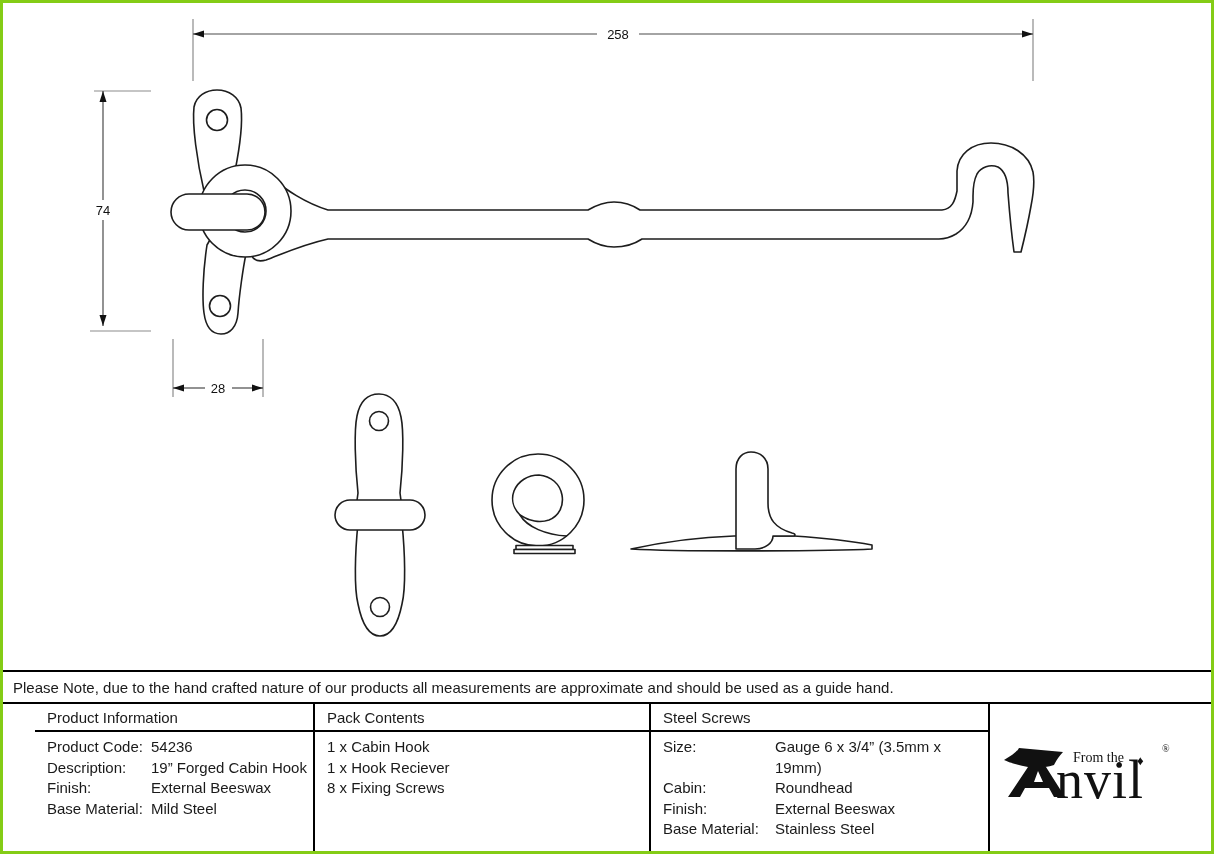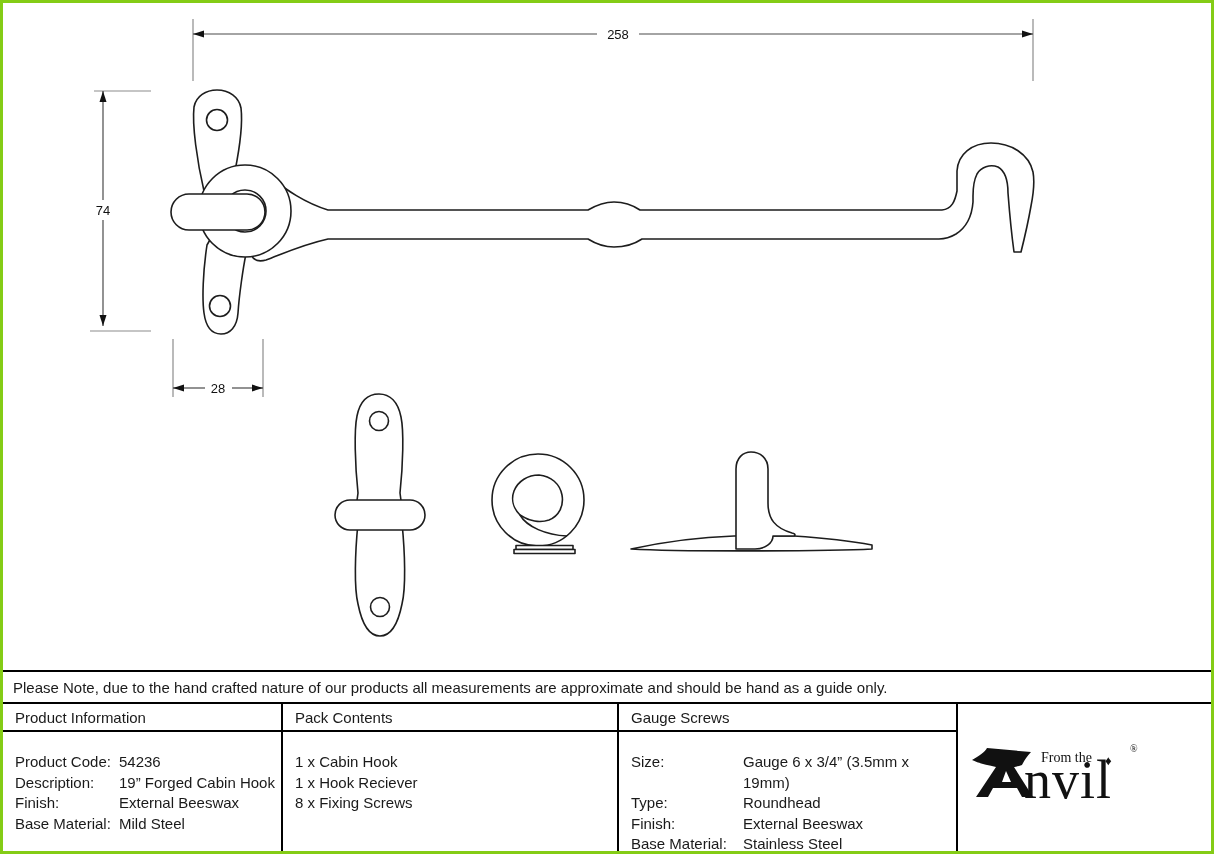--- a/index.html
+++ b/index.html
@@ -18,21 +18,21 @@
   #spec-table{
     position:absolute;left:0;top:701px;bottom:0;width:1208px;
     display:flex;background:#fff;
   }
   .col{box-sizing:border-box;}
   .col-border{border-right:2px solid #000;}
   .cell-header{
     height:28px;border-bottom:2px solid #000;box-sizing:border-box;
     display:flex;align-items:center;padding-left:12px;font-size:15px;
   }
-  .cell-body{padding:20px 0 0 12px;font-size:15px;line-height:20.5px;}
+  .cell-body{padding:5px 0 0 12px;font-size:15px;line-height:20.5px;}
   .spec-row{display:flex;}
   .spec-label{width:104px;flex:none;}
   .fix .spec-label{width:112px;}
   #logo-cell{position:relative;flex:1;padding-left:31px;}
   #logo-from{position:absolute;left:83px;top:46px;font-family:"Liberation Serif",serif;font-size:14px;color:#111;white-space:nowrap;}
   #logo-diamond{position:absolute;left:147px;top:49px;font-size:13px;color:#111;}
   #logo-name{position:absolute;left:66px;top:49px;font-family:"Liberation Serif",serif;font-size:54px;line-height:1;color:#111;letter-spacing:1px;}
   #logo-reg{position:absolute;left:172px;top:39px;font-family:"Liberation Serif",serif;font-size:10px;color:#111;}
 </style>
 </head>
@@ -122,26 +122,26 @@
     <g fill="#ffffff" stroke="#1d1d1d" stroke-width="1.6" stroke-linejoin="round">
       <path d="M628,546 C660,539 700,534 731,533 L791,533
                C822,535 848,538 869,542 L869,546 C830,548 680,549 628,546 Z"></path>
       <path d="M733,546 L733,466 C733,455 740,449 748,449 C757,449 765,455 765,466
                L765,500 C765,516 772,525 789,530 C793,531 793,533 789,533
                L770,533 C770,540 762,546 752,546 Z"></path>
     </g>
   </svg>
 
   <div id="note-bar">
-    <span>Please Note, due to the hand crafted nature of our products all measurements are approximate and should be hand as a guide only.</span>
+    <span>Please Note, due to the hand crafted nature of our products all measurements are approximate and should be used as a guide hand.</span>
   </div>
 
   <div id="spec-table">
 
-    <div class="col col-border" style="width:280px;">
+    <div class="col col-border" style="width:280px;margin-left:32px;">
       <div class="cell-header">Product Information</div>
       <div class="cell-body">
         <div class="spec-row">
           <span class="spec-label">Product Code:</span>
           <span class="spec-value">54236</span>
         </div>
         <div class="spec-row">
           <span class="spec-label">Description:</span>
           <span class="spec-value">19” Forged Cabin Hook</span>
         </div>
@@ -159,28 +159,28 @@
     <div class="col col-border" style="width:336px;">
       <div class="cell-header">Pack Contents</div>
       <div class="cell-body">
         <div>1 x Cabin Hook</div>
         <div>1 x Hook Reciever</div>
         <div>8 x Fixing Screws</div>
       </div>
     </div>
 
     <div class="col col-border fix" style="width:339px;">
-      <div class="cell-header">Gauge Screws</div>
+      <div class="cell-header">Steel Screws</div>
       <div class="cell-body">
         <div class="spec-row">
           <span class="spec-label">Size:</span>
           <span class="spec-value">Gauge 6 x 3/4” (3.5mm x 19mm)</span>
         </div>
         <div class="spec-row">
-          <span class="spec-label">Type:</span>
+          <span class="spec-label">Cabin:</span>
           <span class="spec-value">Roundhead</span>
         </div>
         <div class="spec-row">
           <span class="spec-label">Finish:</span>
           <span class="spec-value">External Beeswax</span>
         </div>
         <div class="spec-row">
           <span class="spec-label">Base Material:</span>
           <span class="spec-value">Stainless Steel</span>
         </div>

